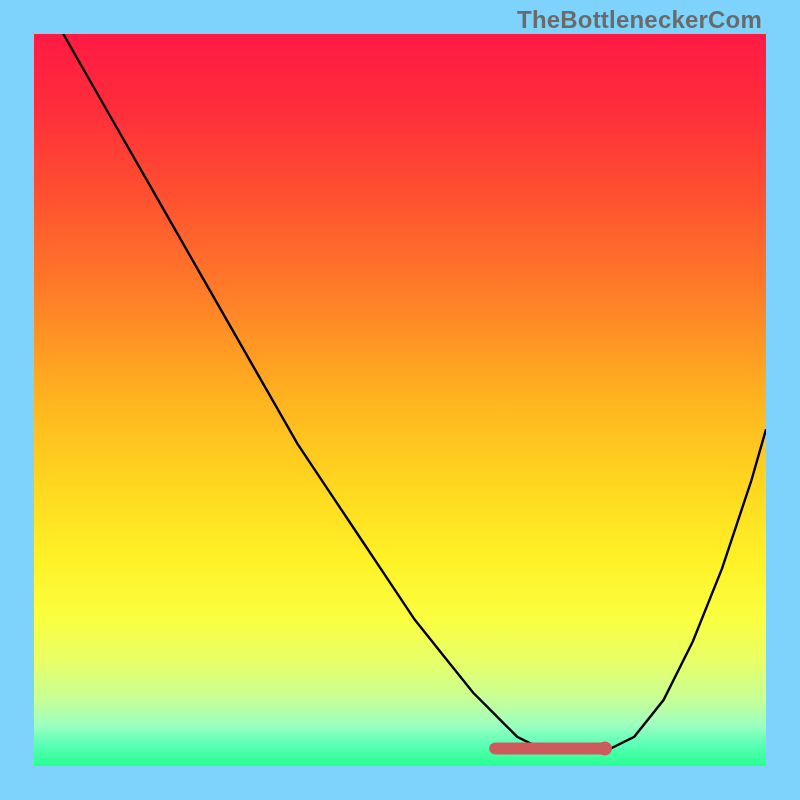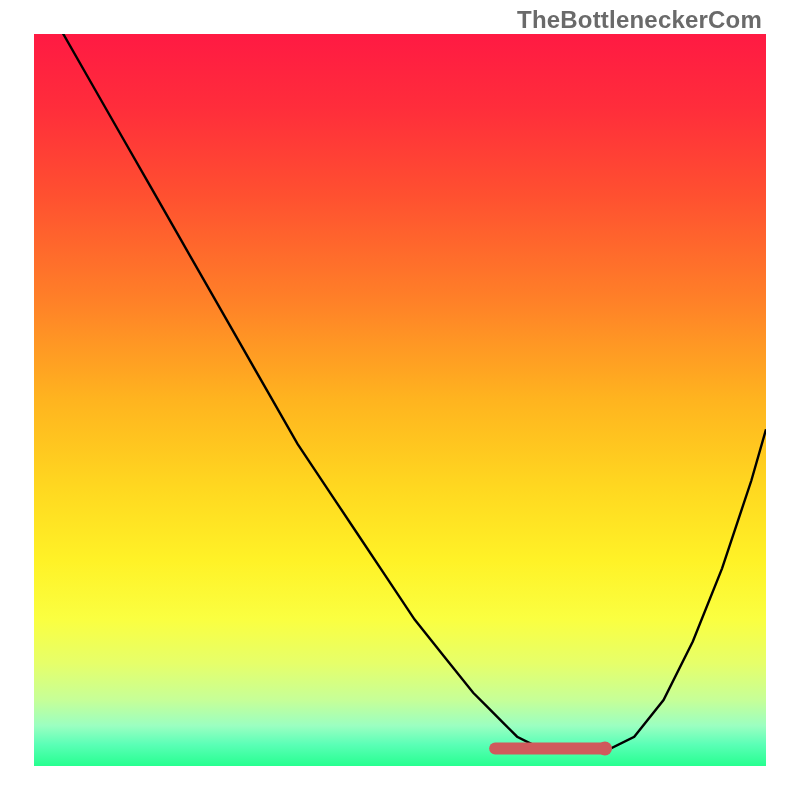--- a/index.html
+++ b/index.html
@@ -9,21 +9,21 @@
     height: 800px;
     background: #000;
     overflow: hidden;
   }
   .frame {
     position: absolute;
     top: 0;
     left: 0;
     width: 800px;
     height: 800px;
-    background: #ffffff;
+    background: #7dd3fc;
   }
   .plot-area {
     position: absolute;
     left: 34px;
     top: 34px;
     width: 732px;
     height: 732px;
   }
   .watermark {
     position: absolute;

